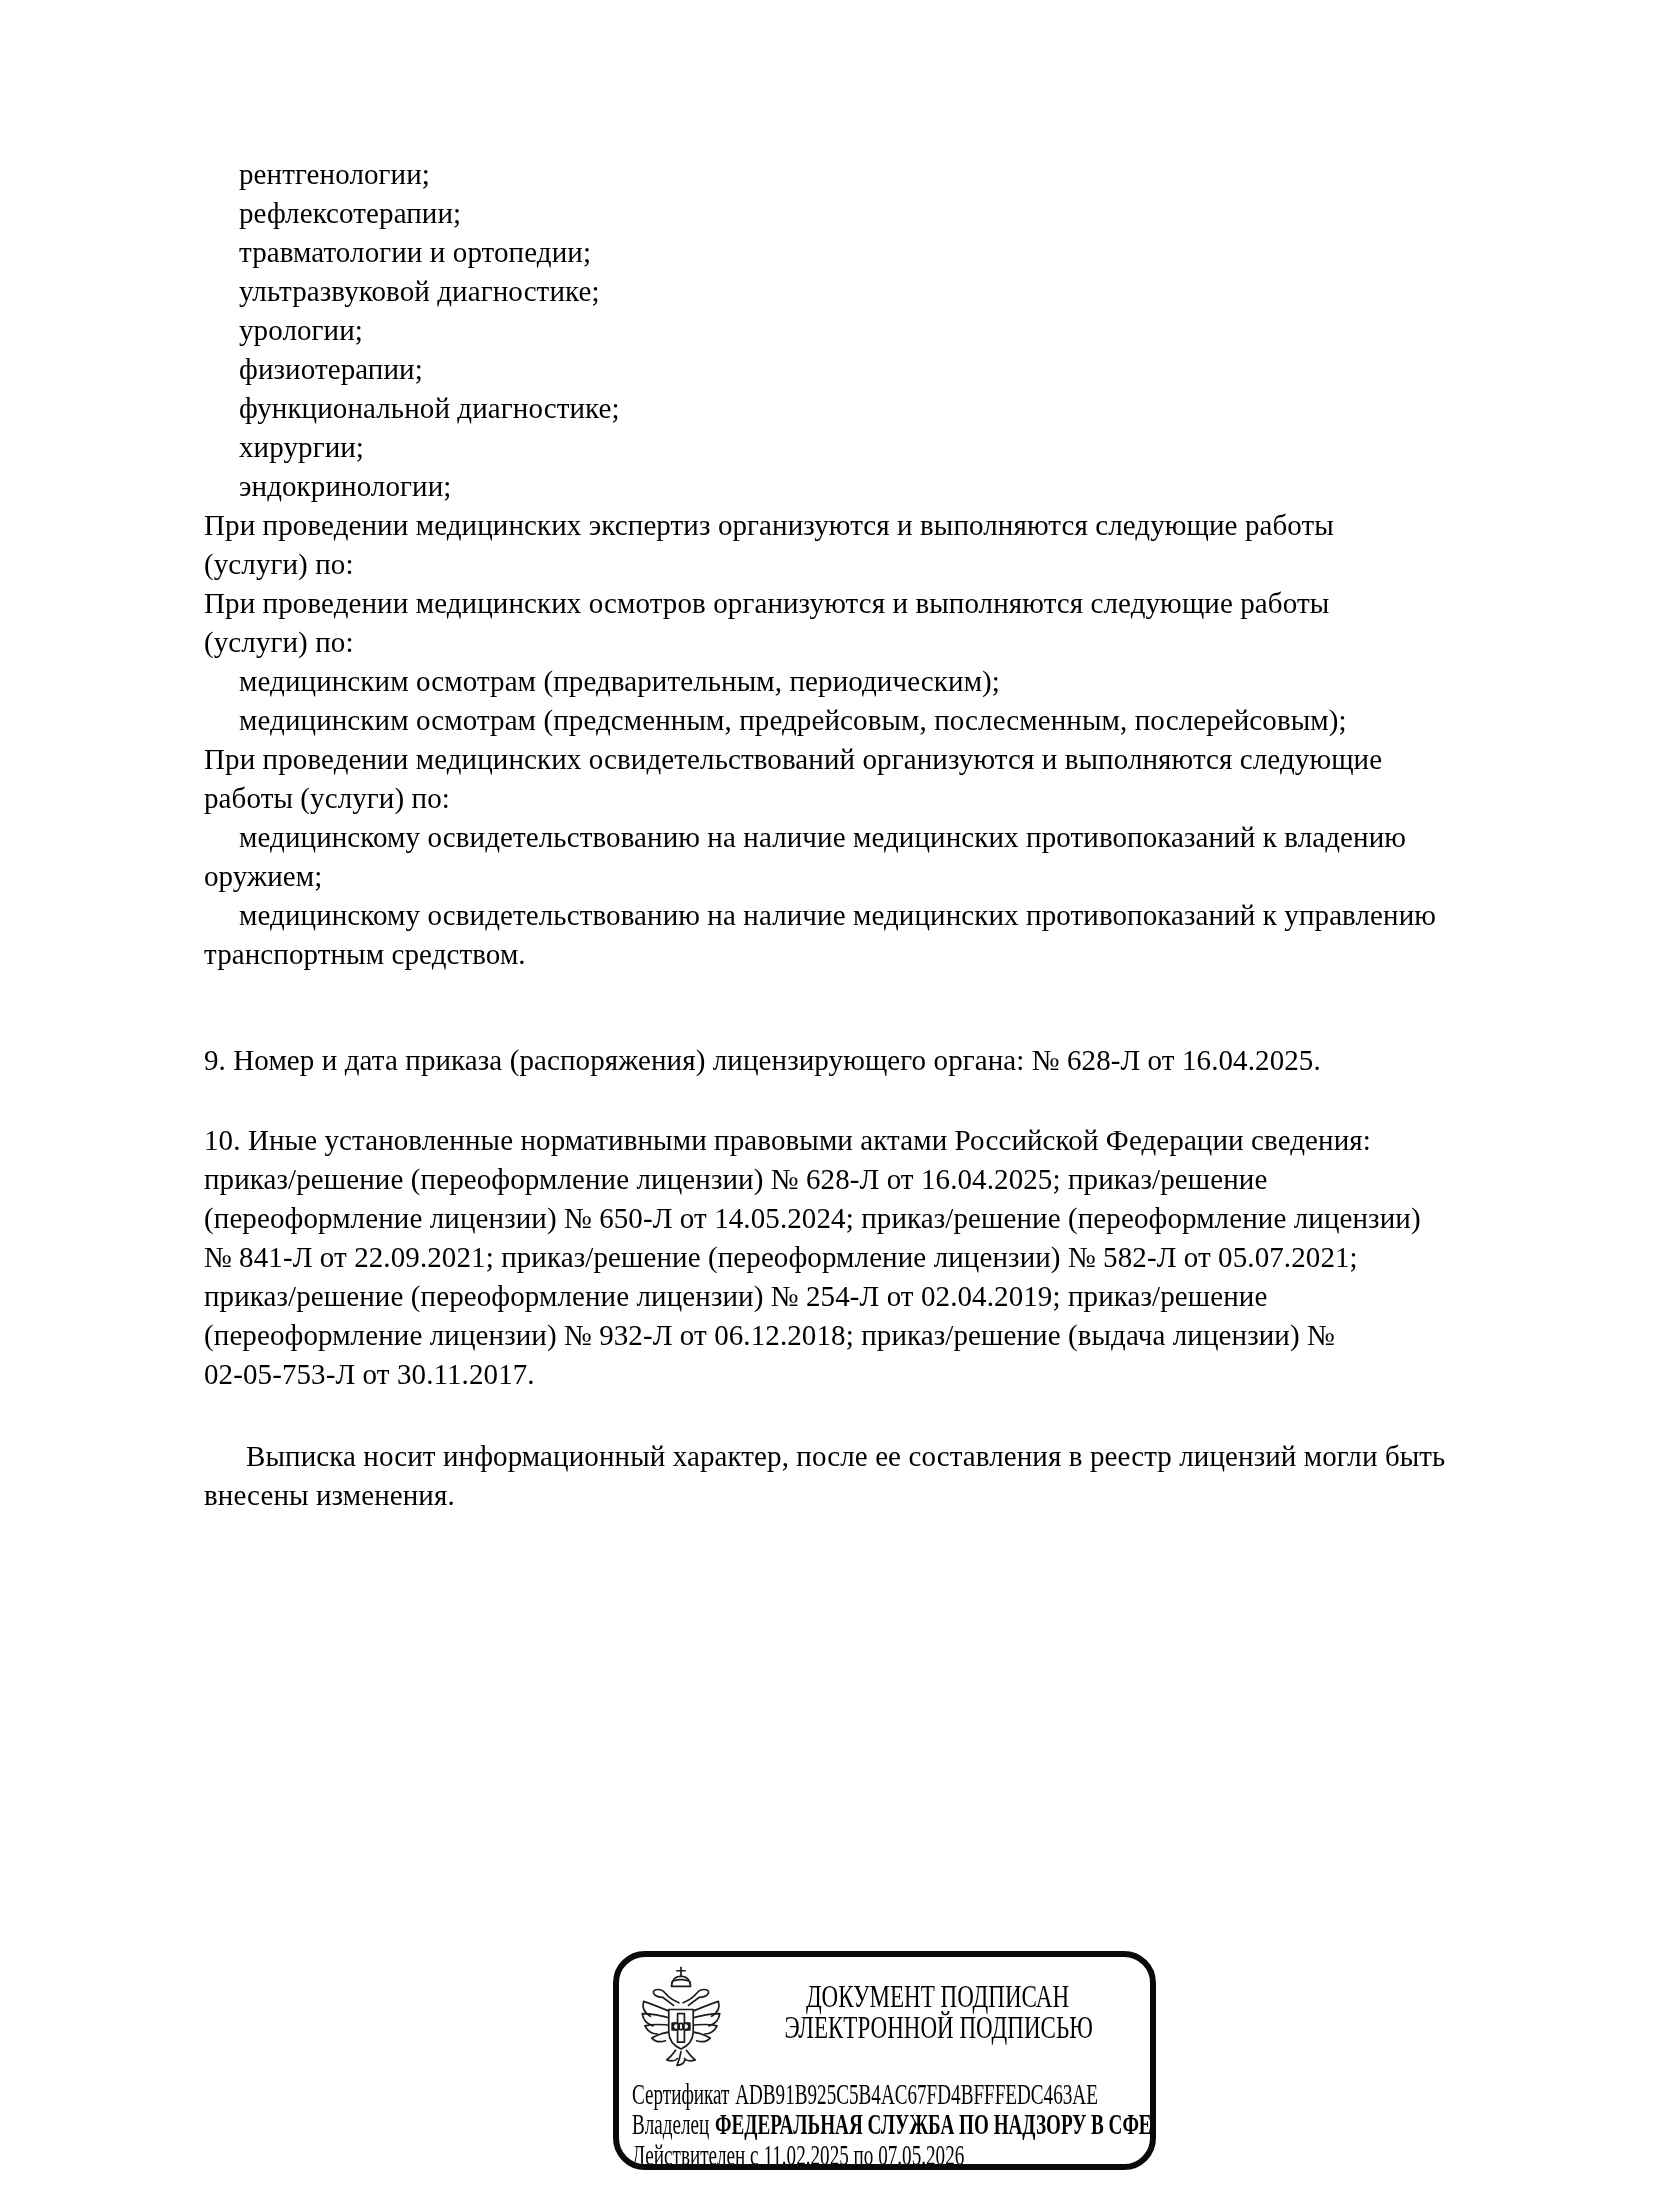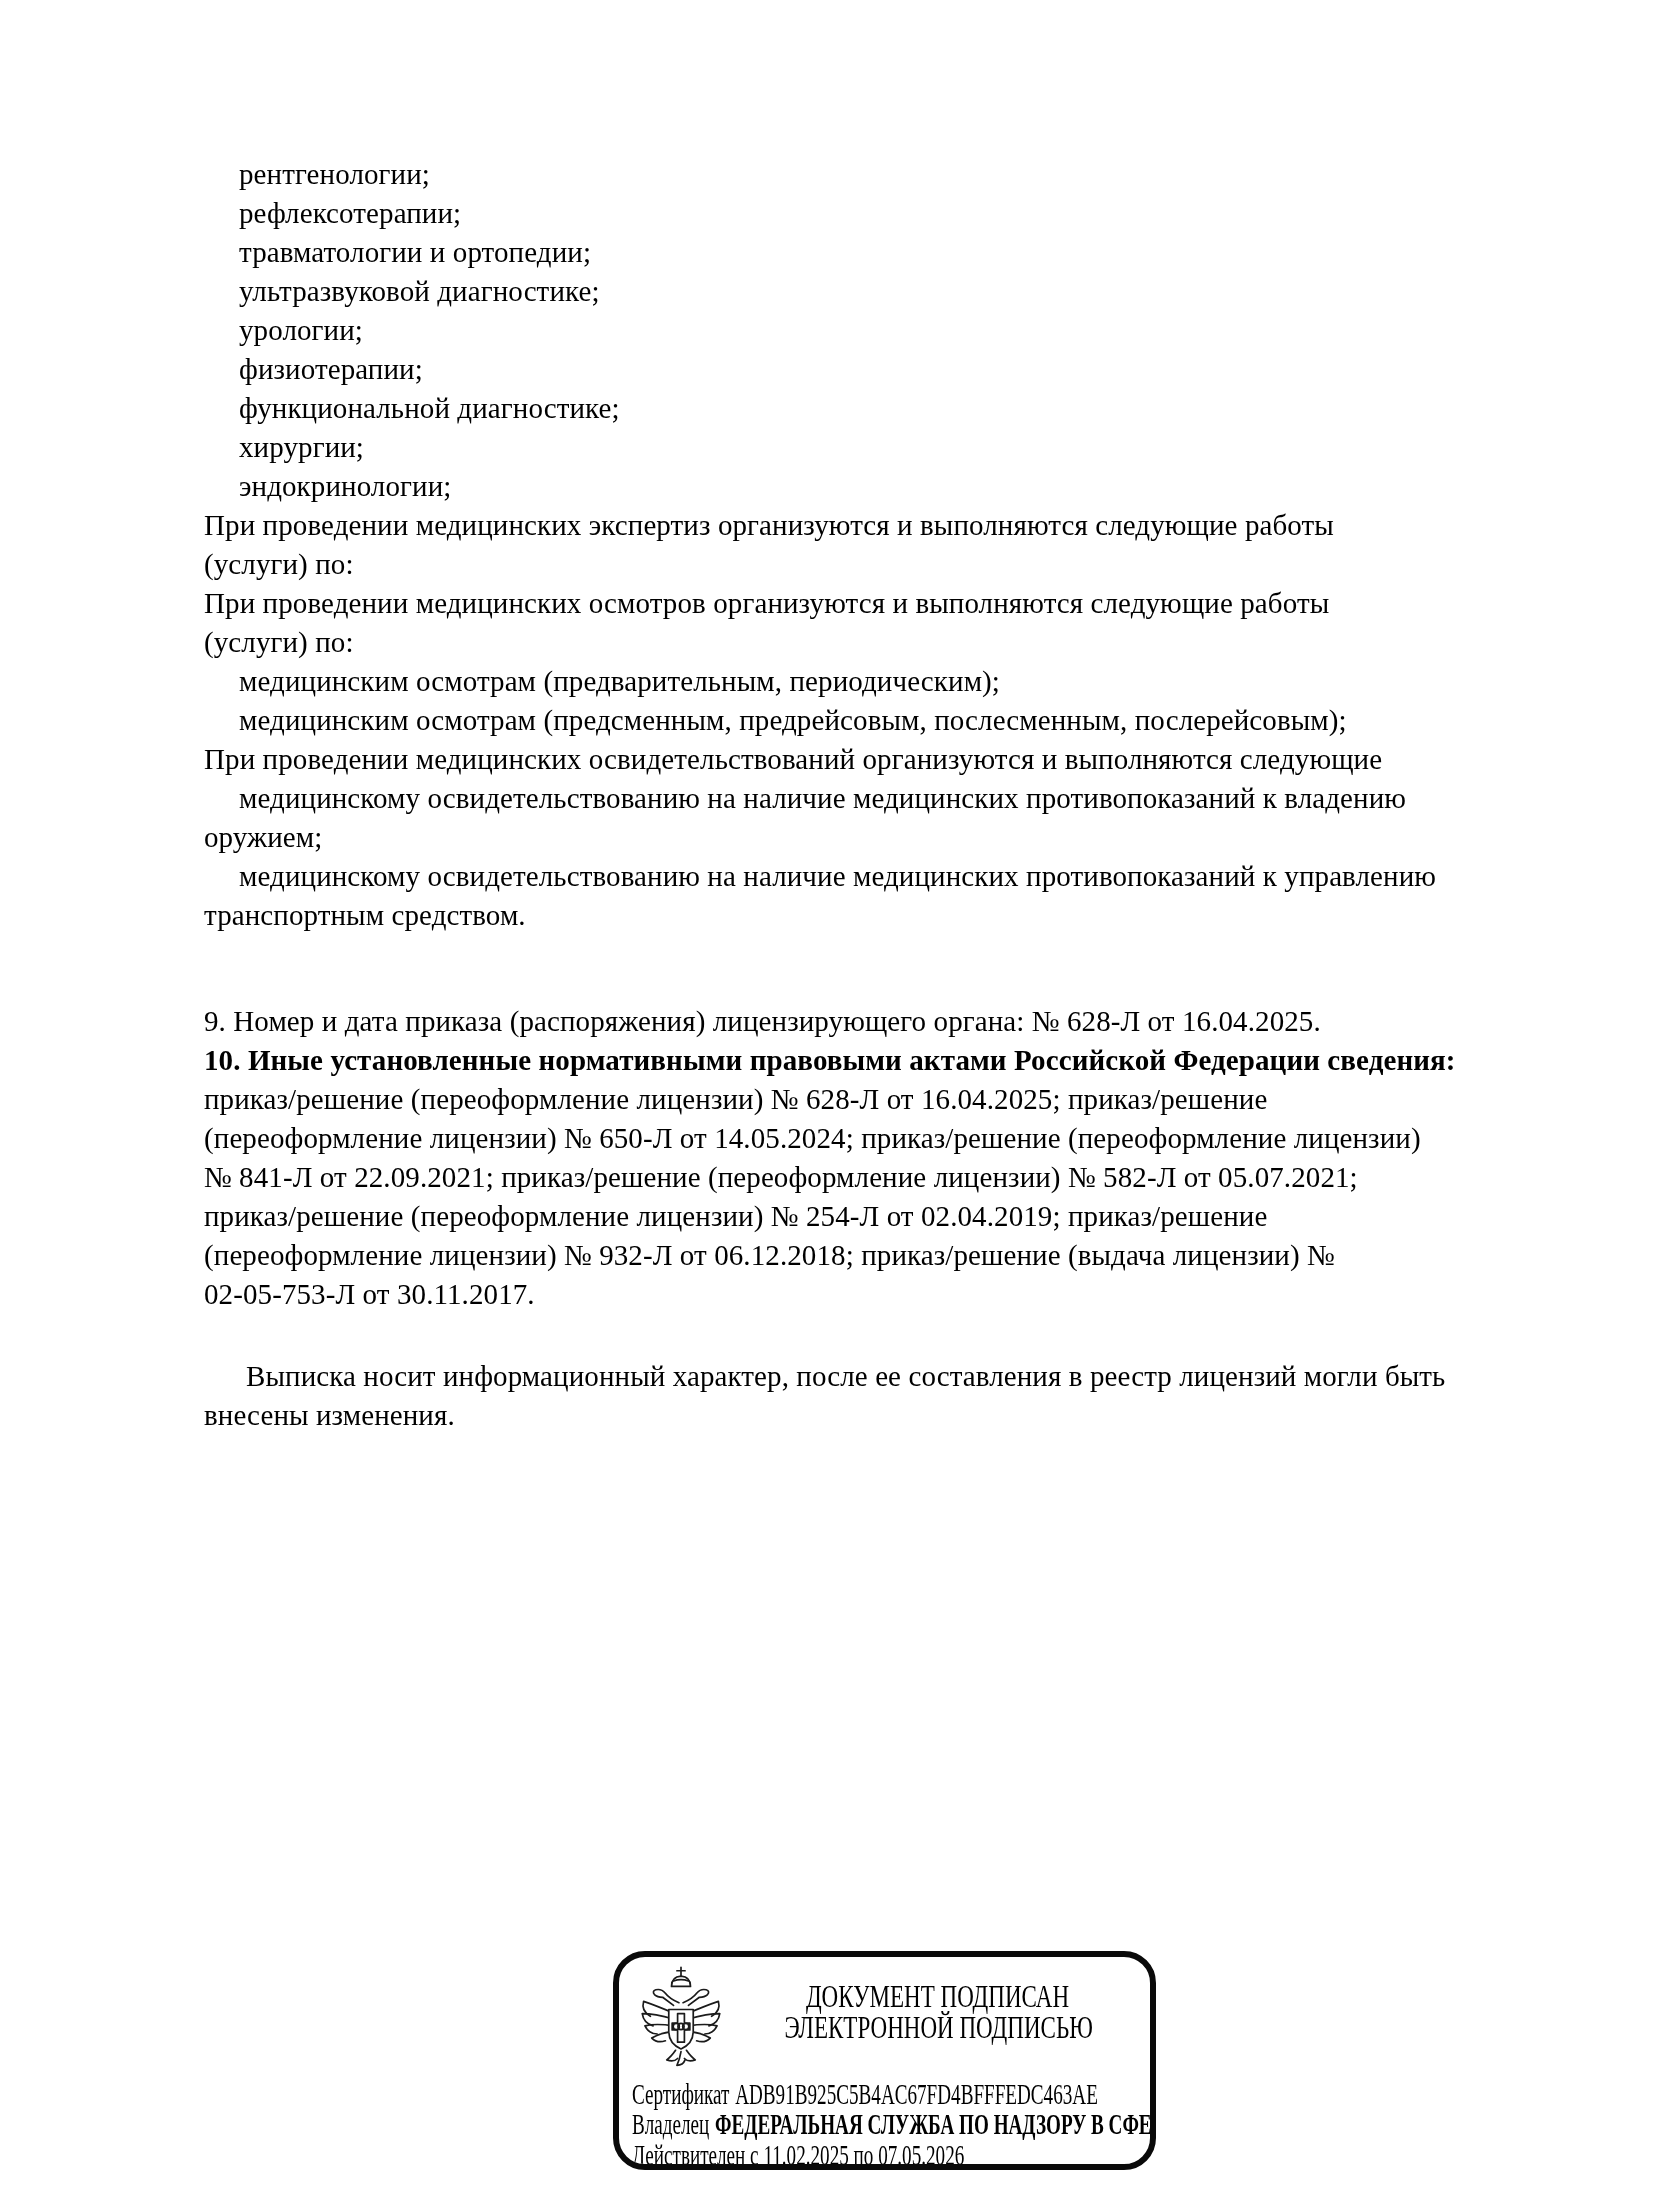--- a/index.html
+++ b/index.html
@@ -87,26 +87,27 @@
       <div class="line indent">функциональной диагностике;</div>
       <div class="line indent">хирургии;</div>
       <div class="line indent">эндокринологии;</div>
       <div class="line">При проведении медицинских экспертиз организуются и выполняются следующие работы</div>
       <div class="line">(услуги) по:</div>
       <div class="line">При проведении медицинских осмотров организуются и выполняются следующие работы</div>
       <div class="line">(услуги) по:</div>
       <div class="line indent">медицинским осмотрам (предварительным, периодическим);</div>
       <div class="line indent">медицинским осмотрам (предсменным, предрейсовым, послесменным, послерейсовым);</div>
       <div class="line">При проведении медицинских освидетельствований организуются и выполняются следующие</div>
+      <div class="line">работы (услуги) по:</div>
       <div class="line indent">медицинскому освидетельствованию на наличие медицинских противопоказаний к владению</div>
       <div class="line">оружием;</div>
       <div class="line indent">медицинскому освидетельствованию на наличие медицинских противопоказаний к управлению</div>
       <div class="line">транспортным средством.</div>
       <div class="line" style="margin-top: 67px;">9. Номер и дата приказа (распоряжения) лицензирующего органа: № 628-Л от 16.04.2025.</div>
-      <div class="line" style=" font-weight: bold;">10. Иные установленные нормативными правовыми актами Российской Федерации сведения:</div>
+      <div class="line" style="margin-top: 41px;">10. Иные установленные нормативными правовыми актами Российской Федерации сведения:</div>
       <div class="line">приказ/решение (переоформление лицензии) № 628-Л от 16.04.2025; приказ/решение</div>
       <div class="line">(переоформление лицензии) № 650-Л от 14.05.2024; приказ/решение (переоформление лицензии)</div>
       <div class="line">№ 841-Л от 22.09.2021; приказ/решение (переоформление лицензии) № 582-Л от 05.07.2021;</div>
       <div class="line">приказ/решение (переоформление лицензии) № 254-Л от 02.04.2019; приказ/решение</div>
       <div class="line">(переоформление лицензии) № 932-Л от 06.12.2018; приказ/решение (выдача лицензии) №</div>
       <div class="line">02-05-753-Л от 30.11.2017.</div>
       <div class="line" style="margin-top: 43px; margin-left: 42px;">Выписка носит информационный характер, после ее составления в реестр лицензий могли быть</div>
       <div class="line">внесены изменения.</div>
     </div>
 

